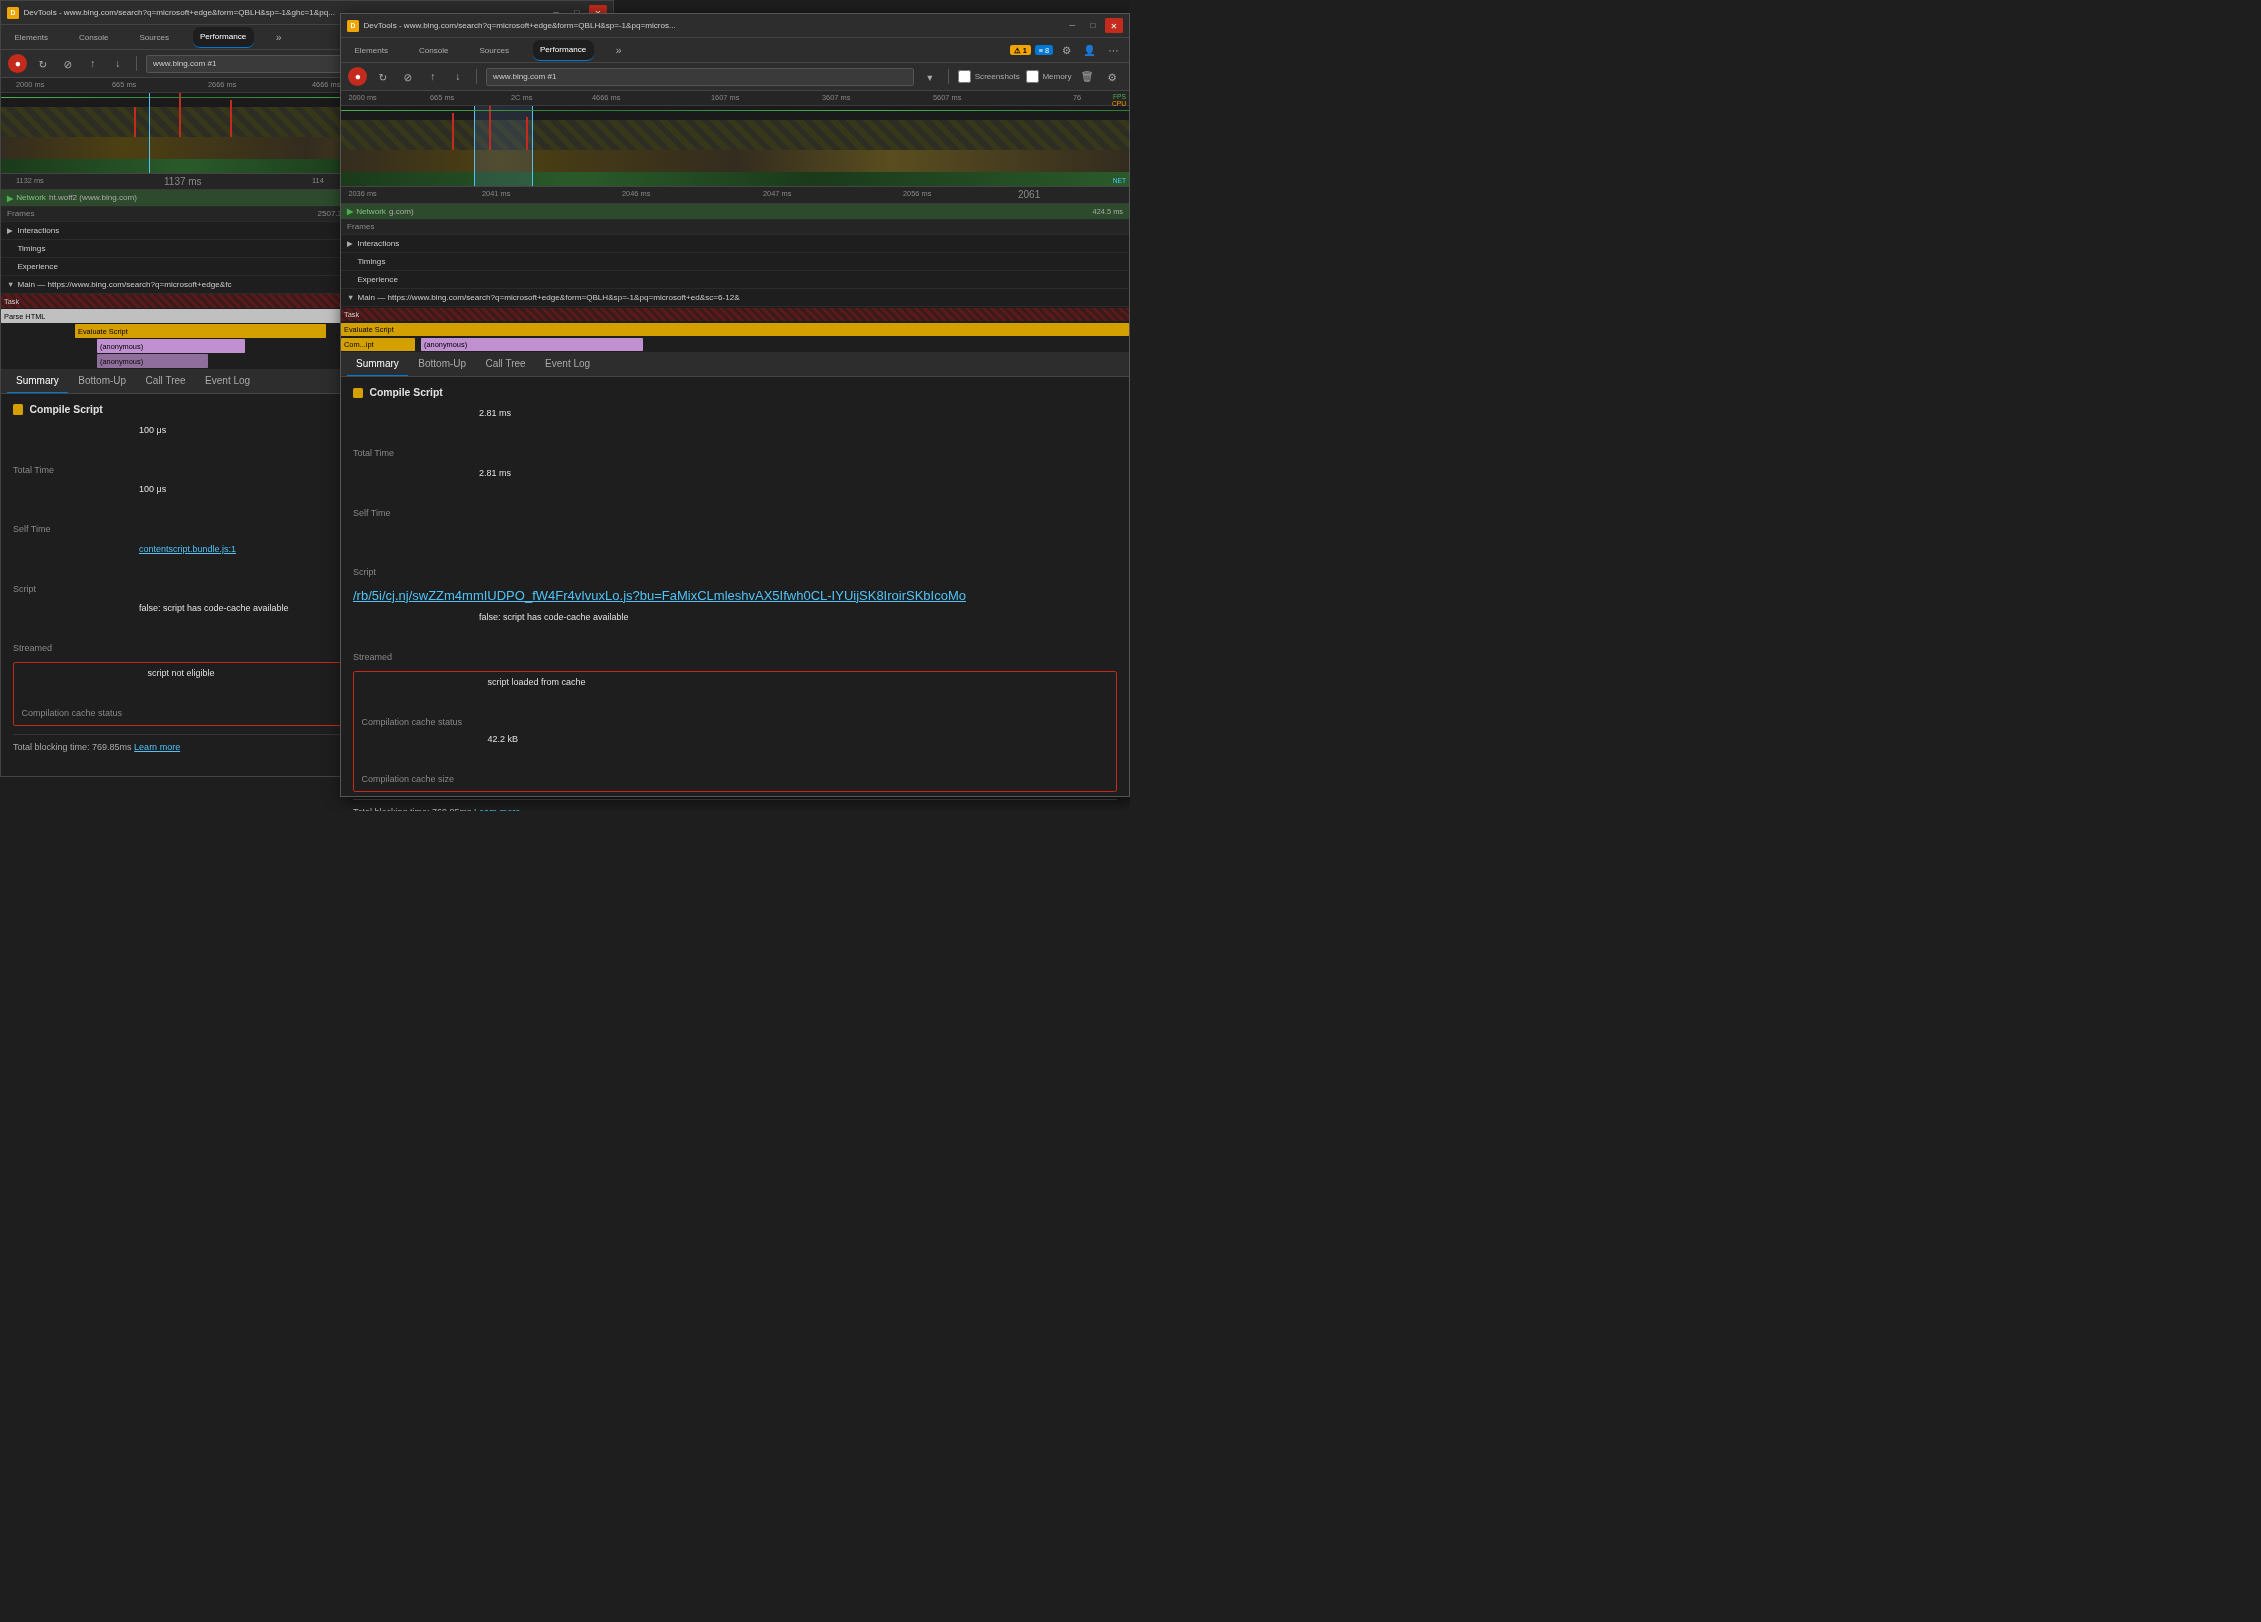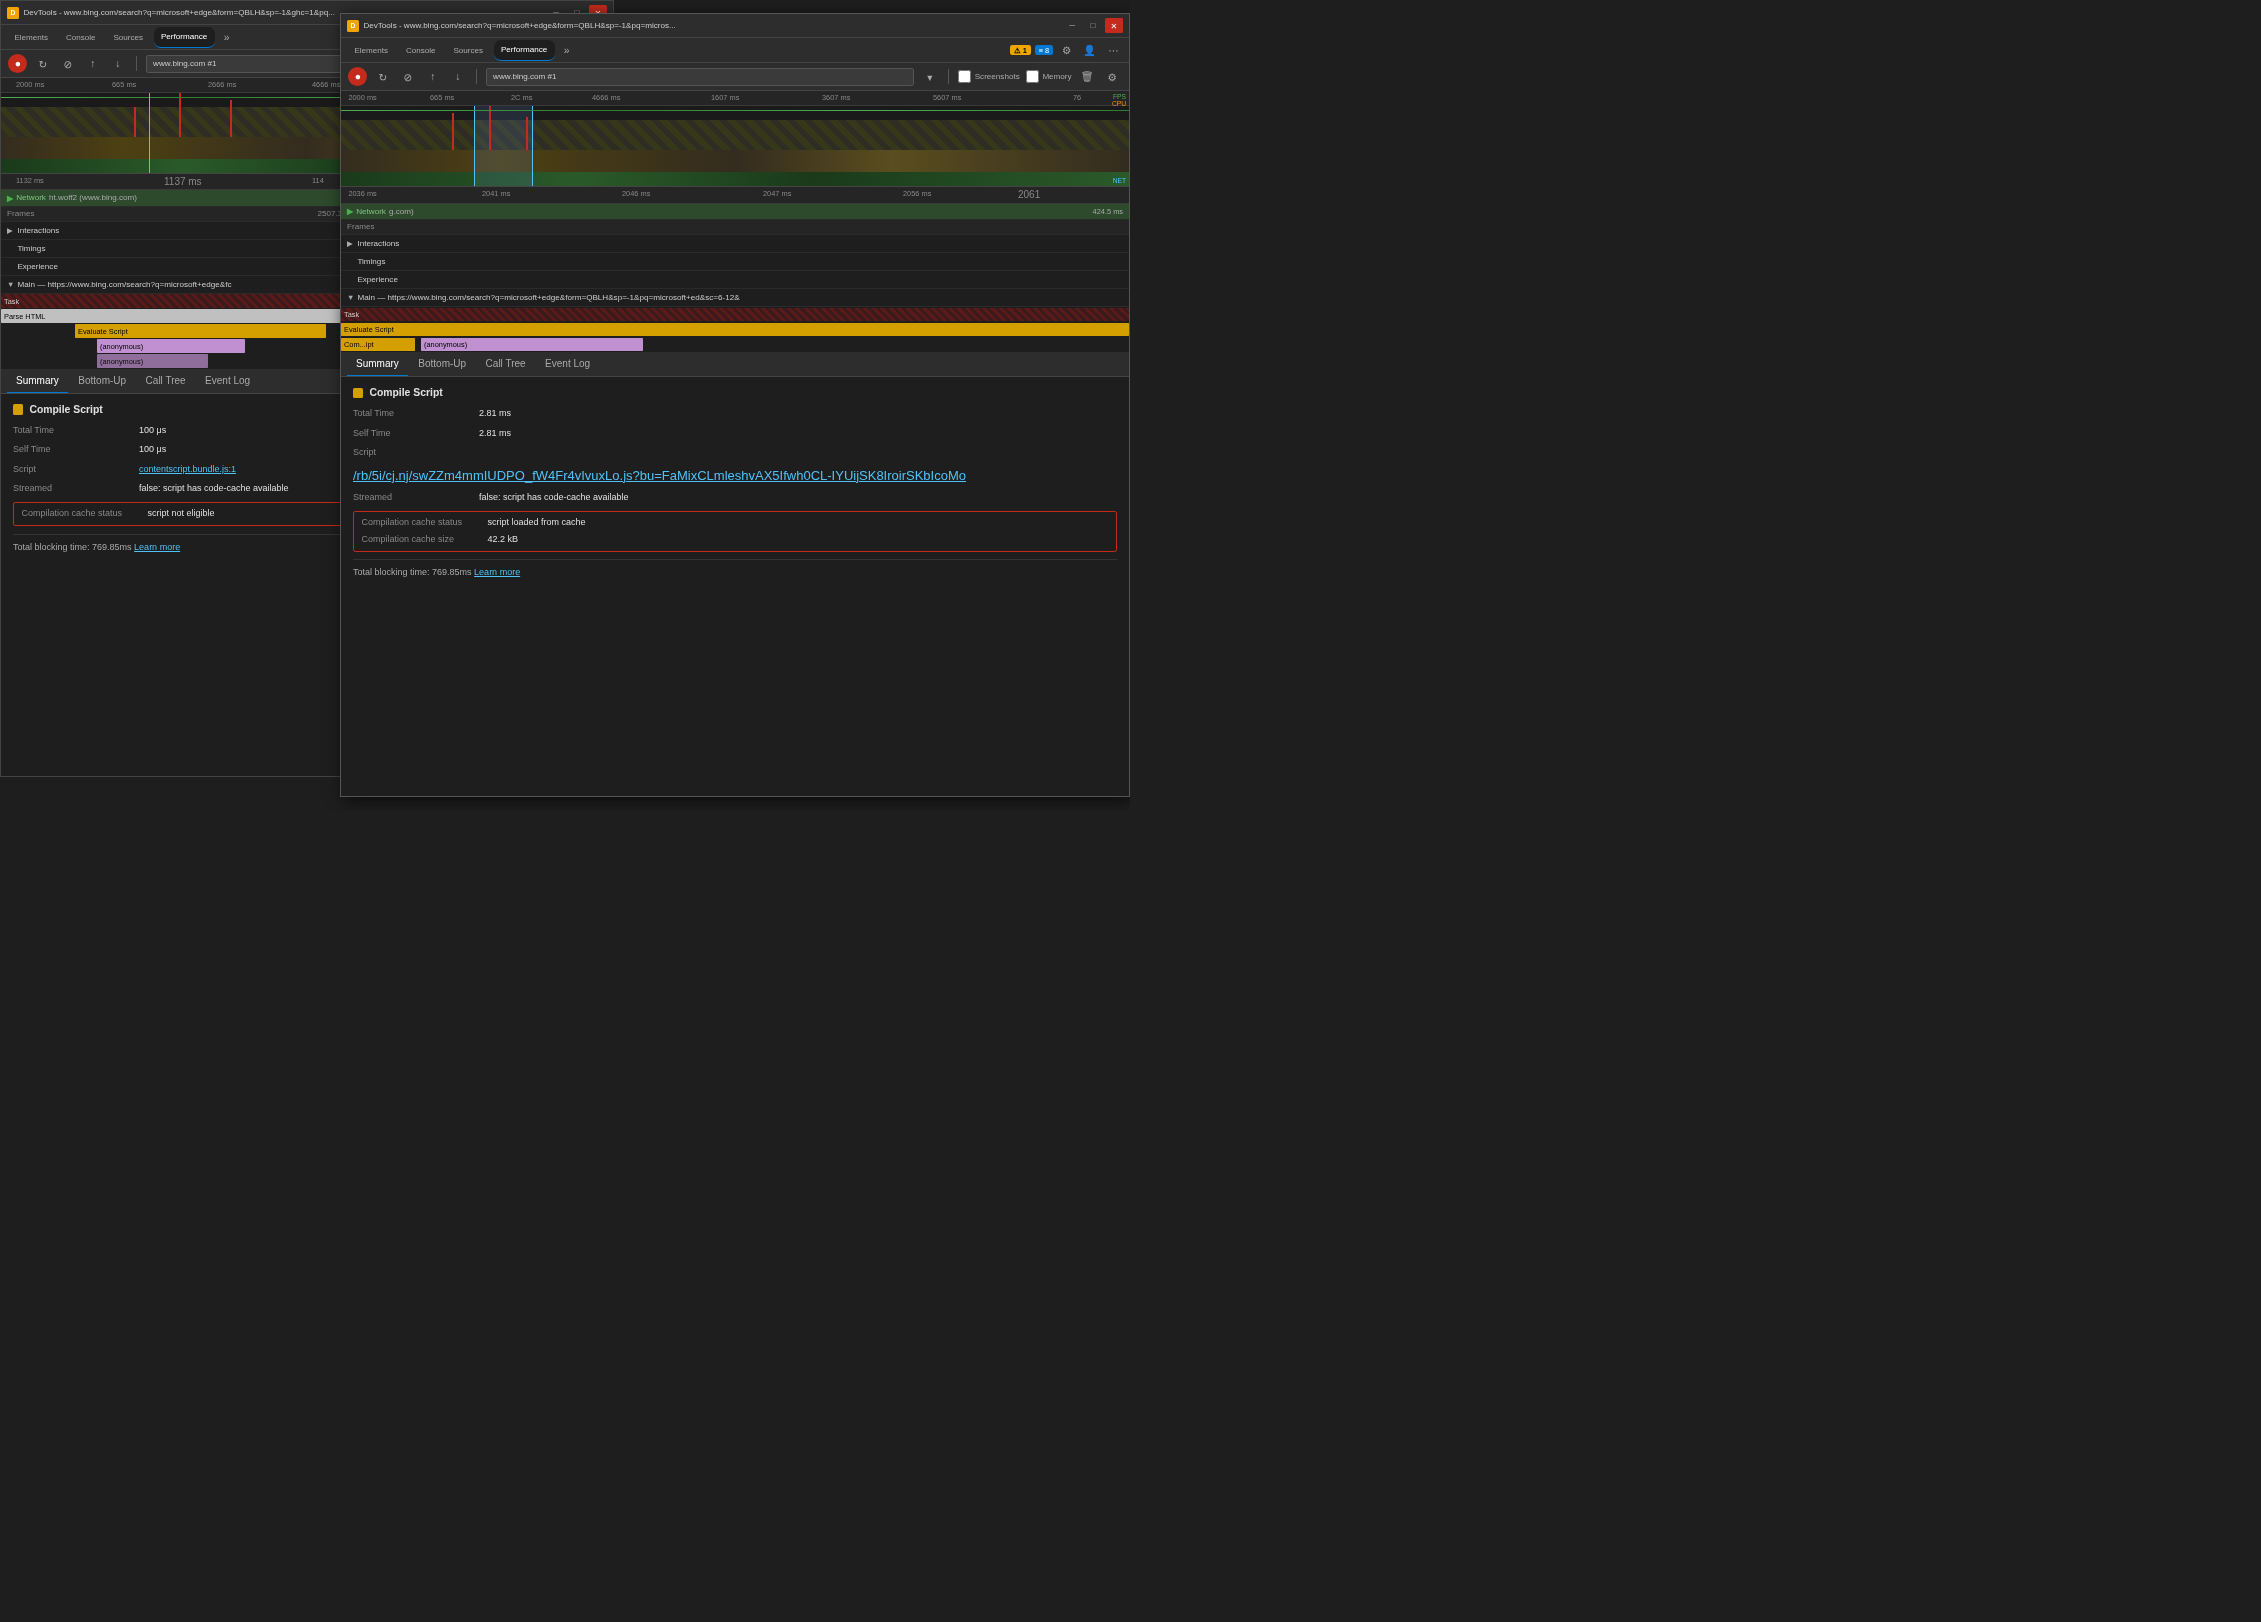--- a/index.html
+++ b/index.html
@@ -78,21 +78,21 @@
     .title-bar .win-btn.close { color: #fff; background: #c42b1c; border-radius: 1.5px; }
 
     
     .tab-bar {
       display: flex;
       align-items: center;
       height: 25px;
       background: #2d2d2d;
       border-bottom: 0.7px solid #444;
       padding: 0 6px;
-      gap: 3px;
+      gap: 16px;
     }
     .tab-item {
       display: flex; align-items: center;
       padding: 3px 7.4px;
       border-radius: 2.2px;
       font-size: 8.1px;
       color: #aaa;
       cursor: pointer;
       height: 21px;
     }
@@ -291,20 +291,21 @@
       display: flex;
       align-items: flex-start;
       margin-bottom: 6px;
       font-size: 9px;
       line-height: 1.5;
     }
     .summary-key {
       color: #888;
       min-width: 126px;
       flex-shrink: 0;
+      margin-top: 40px;
     }
     .summary-val {
       color: #e0e0e0;
     }
     .summary-val.link {
       color: #4fc3f7;
       cursor: pointer;
       text-decoration: underline;
       word-break: break-all;
     }

